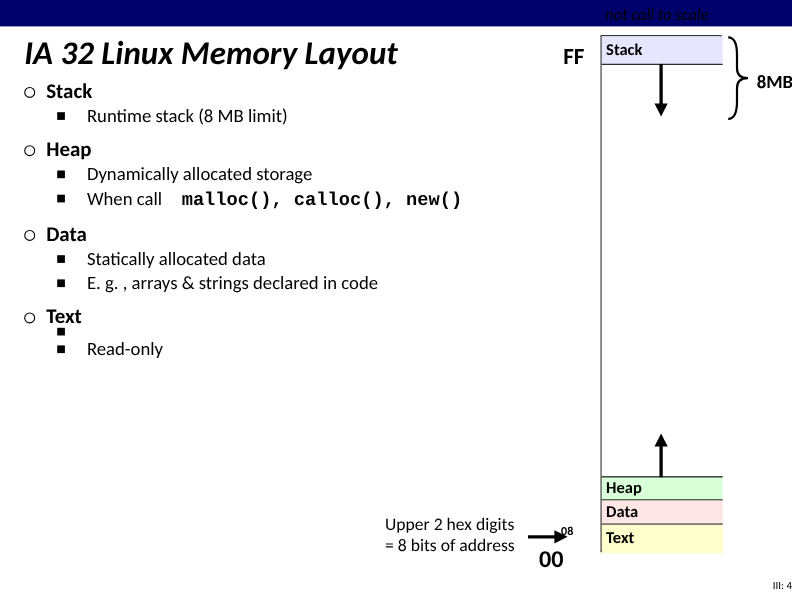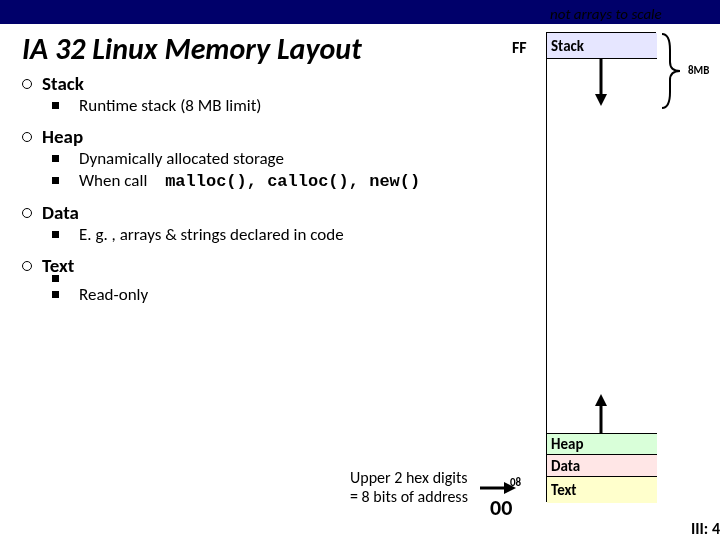--- a/index.html
+++ b/index.html
@@ -1,21 +1,21 @@
 <!DOCTYPE html>
 <html><head>
 <meta charset="utf-8">
 <style>
   * { margin: 0; padding: 0; box-sizing: border-box; }
   body { width: 720px; height: 540px; font-family: Calibri, Arial, sans-serif; background: #fff; position: relative; overflow: hidden; }
   .topbar { width: 720px; height: 24px; background: #00006a; }
   .title { position: absolute; left: 22px; top: 30px; font-size: 30px; font-weight: 700; color: #000; font-style: italic; }
   .note { position: absolute; left: 550px; top: 5px; font-size: 15px; font-style: italic; color: #000; }
-  .ff-label { position: absolute; left: 512px; top: 38px; font-size: 16px; font-weight: 700; }
-  .eight-mb { position: absolute; left: 688px; top: 64px; font-size: 11px; font-weight: 700; }
+  .ff-label { position: absolute; left: 512px; top: 38px; font-size: 21px; font-weight: 700; }
+  .eight-mb { position: absolute; left: 688px; top: 64px; font-size: 17px; font-weight: 700; }
   .content { position: absolute; left: 22px; top: 72px; width: 480px; }
   .section { margin-bottom: 8px; }
   .sec-head { font-size: 19px; font-weight: 700; display: flex; align-items: center; gap: 10px; }
   .hollow-circ { width: 10px; height: 10px; border: 1.5px solid #000; border-radius: 50%; display: inline-block; }
   .sub { font-size: 17px; margin-left: 30px; display: flex; align-items: baseline; gap: 20px; line-height: 1.3; }
   .blk { width: 7px; height: 7px; background: #000; display: inline-block; flex-shrink: 0; position: relative; top: -2px; }
   .mono { font-family: "Courier New", monospace; font-weight: 700; margin-left: 14px; }
   .diagram { position: absolute; left: 546px; top: 32px; width: 110px; height: 472px; }
   .mem-col { position: absolute; left: 0; top: 0; width: 110px; height: 470px; border: 1.5px solid #000; }
   .reg { position: absolute; left: 0; width: 110px; font-size: 15px; font-weight: 700; padding-left: 4px; display: flex; align-items: center; }
@@ -25,29 +25,29 @@
   .reg-data  { top: 422px; height: 22px; background: #ffe6e6; border-bottom: 1.5px solid #000; }
   .reg-text  { top: 444px; height: 26px; background: #ffffcc; }
   .arrow-down { position: absolute; left: 593px; top: 58px; }
   .arrow-up   { position: absolute; left: 593px; top: 394px; }
   .arrow-right{ position: absolute; left: 480px; top: 481px; }
   svg { display: block; }
   .brace { position: absolute; left: 658px; top: 32px; }
   .upper-text { position: absolute; left: 350px; top: 468px; font-size: 16px; text-align: left; line-height: 1.2; }
   .addr08 { position: absolute; left: 510px; top: 476px; font-size: 11px; font-weight: 700; }
   .addr00 { position: absolute; left: 490px; top: 494px; font-size: 22px; font-weight: 700; }
-  .page-num { position: absolute; right: 0; bottom: 2px; font-size: 16px; font-weight: 700; color: #000; margin-top: 28px; }
+  .page-num { position: absolute; right: 0; bottom: 2px; font-size: 10px; font-weight: 400; color: #000; margin-top: 28px; }
 </style>
 </head>
 <body>
 
 <div class="topbar"></div>
 
 <div class="title">IA 32 Linux Memory Layout</div>
-<div class="note">not arrays to scale</div>
+<div class="note">not call to scale</div>
 
 <div class="ff-label">FF</div>
 
 <div class="eight-mb">8MB</div>
 
 <div class="content">
   <div class="section">
     <div class="sec-head">
         <span class="hollow-circ"></span>
         <span>Stack</span>
@@ -68,20 +68,24 @@
       </div>
     <div class="sub">
         <span class="blk"></span>
         <span><span>When call </span><span class="mono">malloc(), calloc(), new()</span></span>
       </div>
   </div>
   <div class="section">
     <div class="sec-head">
         <span class="hollow-circ"></span>
         <span>Data</span>
+      </div>
+    <div class="sub">
+        <span class="blk"></span>
+        <span>Statically allocated data</span>
       </div>
     <div class="sub">
         <span class="blk"></span>
         <span>E. g. , arrays &amp; strings declared in code</span>
       </div>
   </div>
   <div class="section">
     <div class="sec-head">
         <span class="hollow-circ"></span>
         <span>Text</span>

